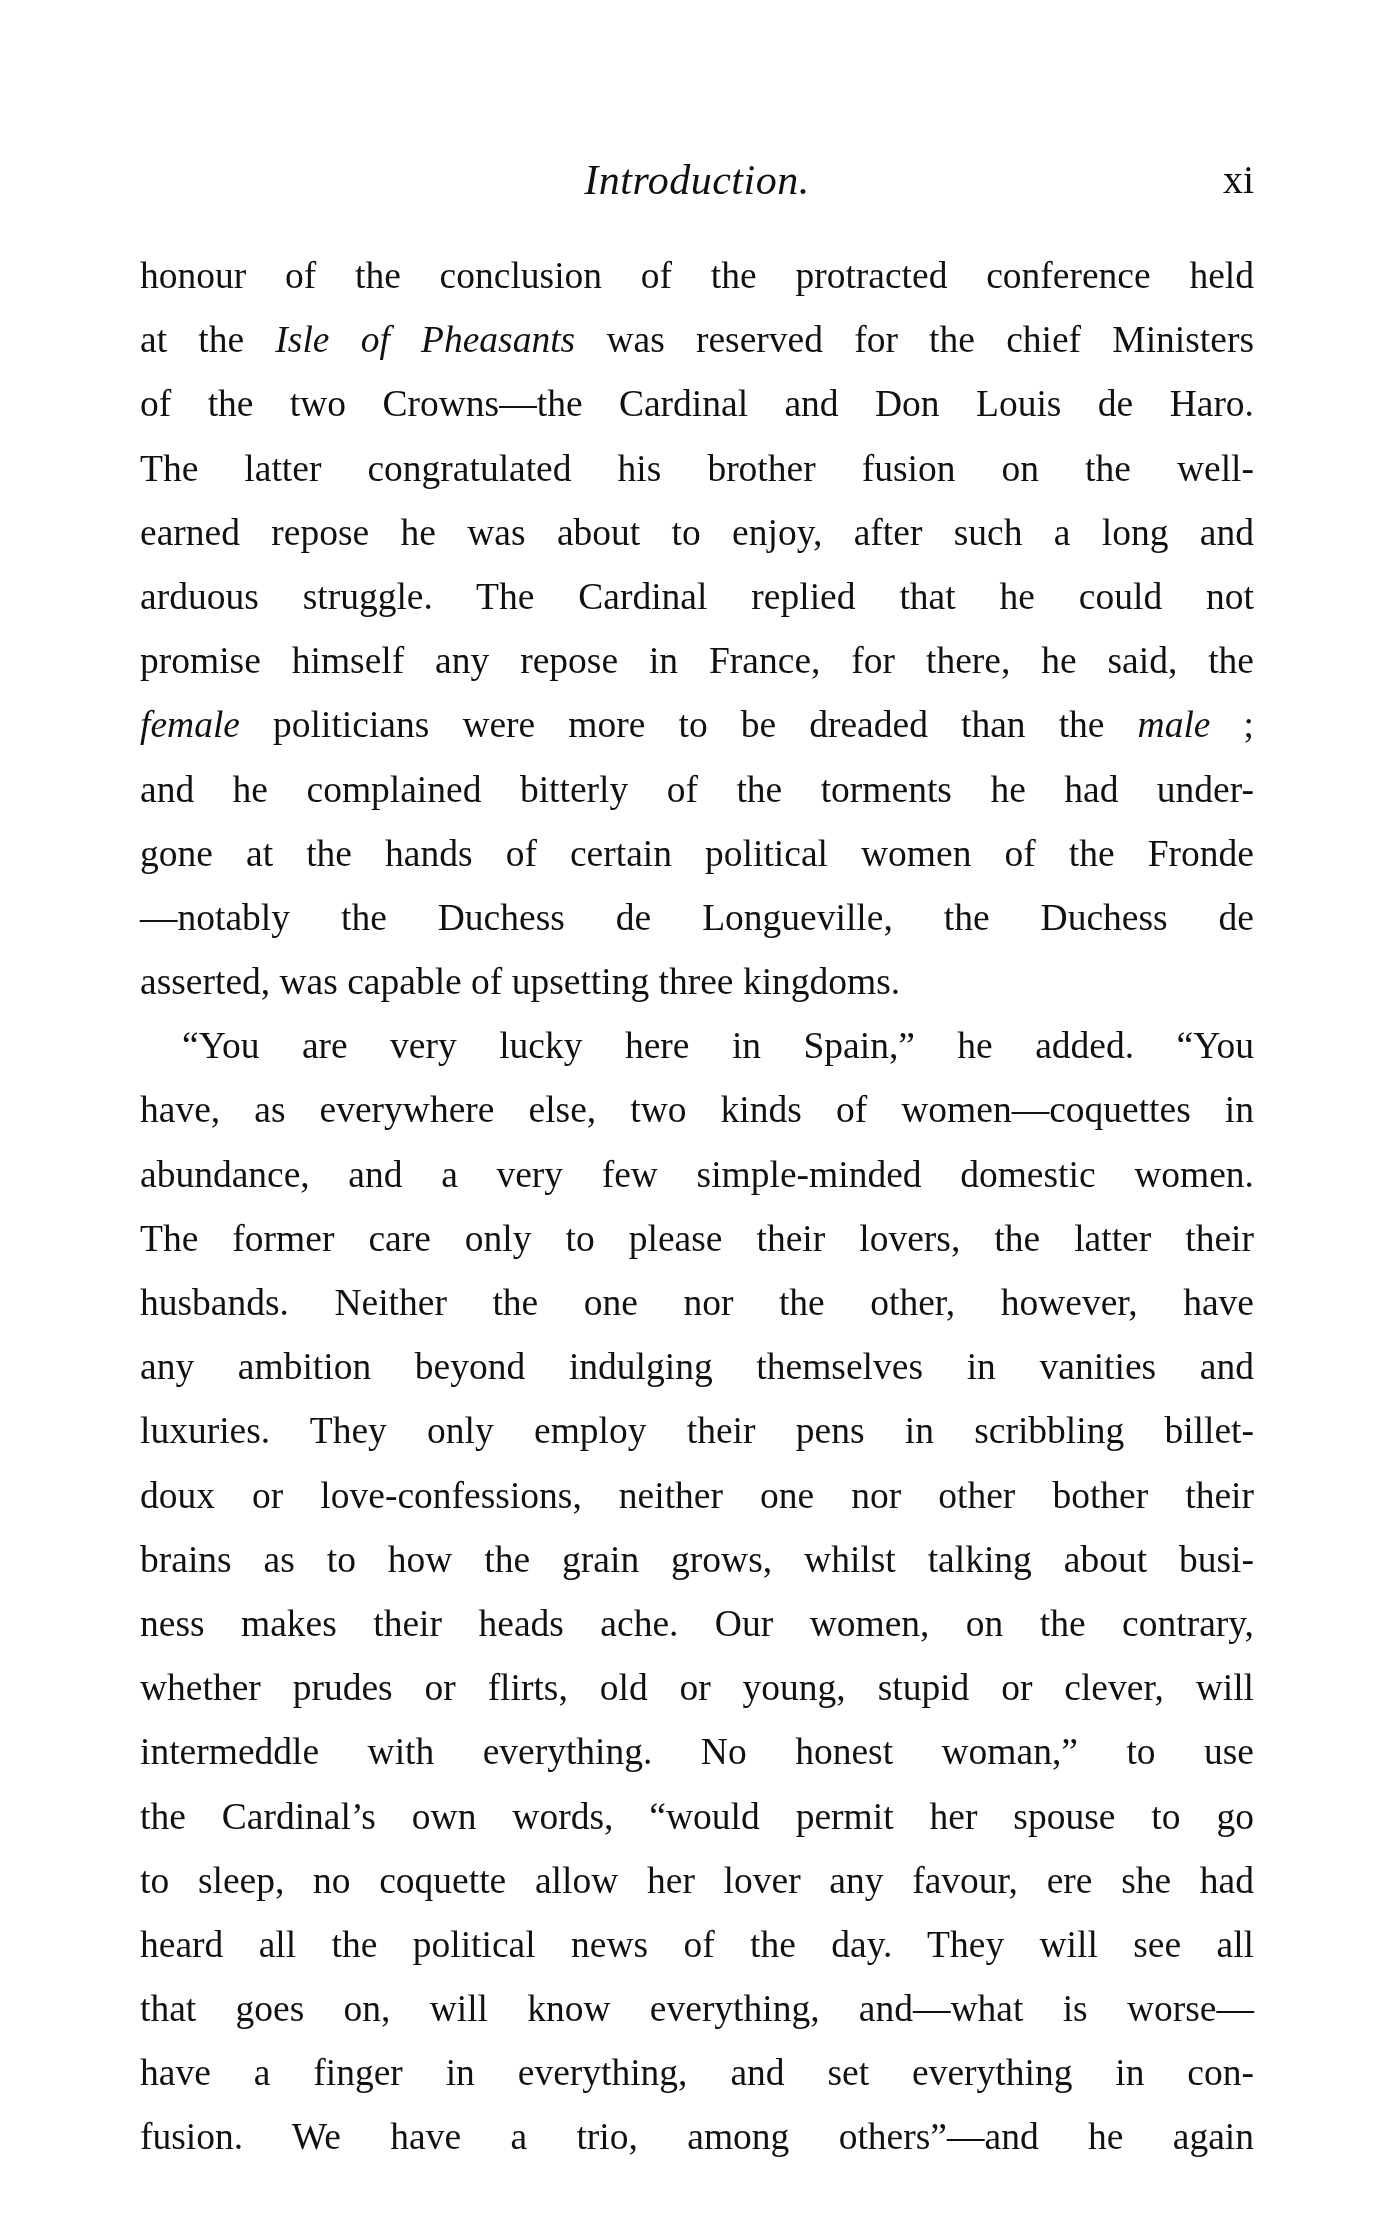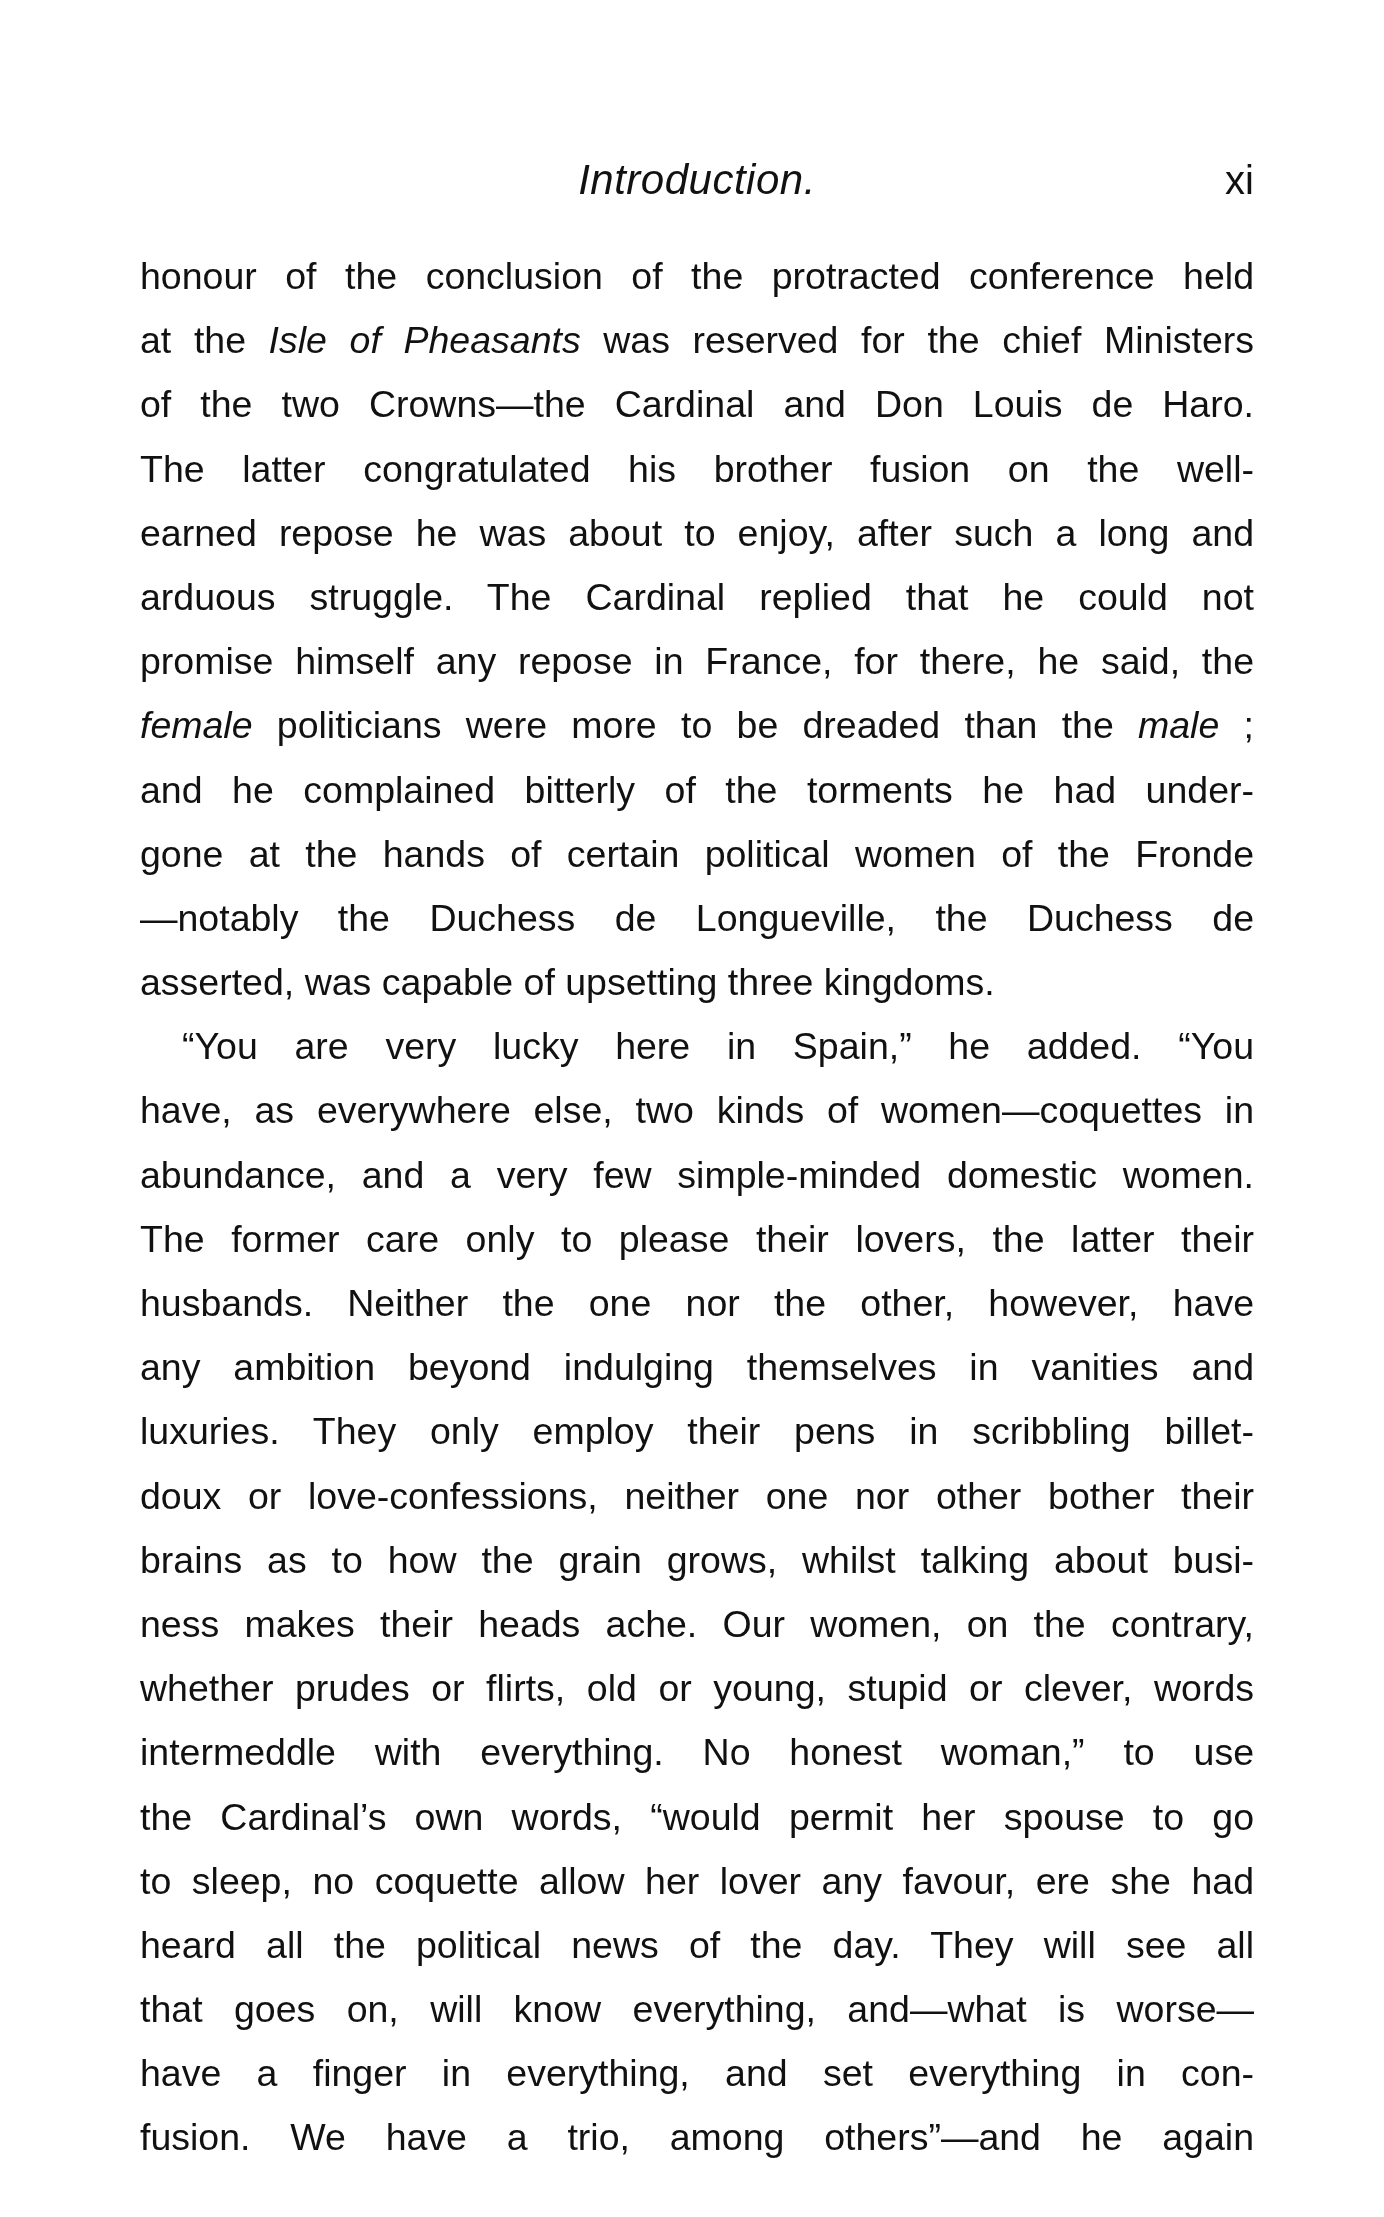--- a/index.html
+++ b/index.html
@@ -1,20 +1,20 @@
 <!DOCTYPE html>
 <html><head>
 <meta charset="utf-8">
 <style>
   html, body { margin: 0; padding: 0; background: #ffffff; }
   body { width: 1384px; height: 2217px; position: relative; overflow: hidden; }
   .page {
     position: absolute; left: 0; top: 0; width: 1156px; height: 2217px;
     background: #ffffff; color: #111111;
-    font-family: Liberation Sans, sans-serif;
+    font-family: Liberation Serif, serif;
   }
   .running-head {
     position: absolute; top: 148px; left: 140px; width: 1114px; height: 64px;
   }
   .running-title {
     position: absolute; left: 0; right: 0; top: 0; text-align: center;
     font-style: italic; font-size: 42px; line-height: 64px; letter-spacing: 0.5px;
   }
   .page-number {
     position: absolute; right: 0; top: 0; font-size: 40px; line-height: 64px; margin-left: 32px;
@@ -56,21 +56,21 @@
       <div class="line indent"><span>“You are very lucky here in Spain,” he added.  “You</span></div>
       <div class="line"><span>have, as everywhere else, two kinds of women—coquettes in</span></div>
       <div class="line"><span>abundance, and a very few simple-minded domestic women.</span></div>
       <div class="line"><span>The former care only to please their lovers, the latter their</span></div>
       <div class="line"><span>husbands.  Neither the one nor the other, however, have</span></div>
       <div class="line"><span>any ambition beyond indulging themselves in vanities and</span></div>
       <div class="line"><span>luxuries.  They only employ their pens in scribbling billet-</span></div>
       <div class="line"><span>doux or love-confessions, neither one nor other bother their</span></div>
       <div class="line"><span>brains as to how the grain grows, whilst talking about busi-</span></div>
       <div class="line"><span>ness makes their heads ache.  Our women, on the contrary,</span></div>
-      <div class="line"><span>whether prudes or flirts, old or young, stupid or clever, words</span></div>
+      <div class="line"><span>whether prudes or flirts, old or young, stupid or clever, will</span></div>
       <div class="line"><span>intermeddle with everything.  No honest woman,” to use</span></div>
       <div class="line"><span>the Cardinal’s own words, “would permit her spouse to go</span></div>
       <div class="line"><span>to sleep, no coquette allow her lover any favour, ere she had</span></div>
       <div class="line"><span>heard all the political news of the day.  They will see all</span></div>
       <div class="line"><span>that goes on, will know everything, and—what is worse—</span></div>
       <div class="line"><span>have a finger in everything, and set everything in con-</span></div>
       <div class="line"><span>fusion.  We have a trio, among others”—and he again</span></div>
     </div>
 </div>
 

